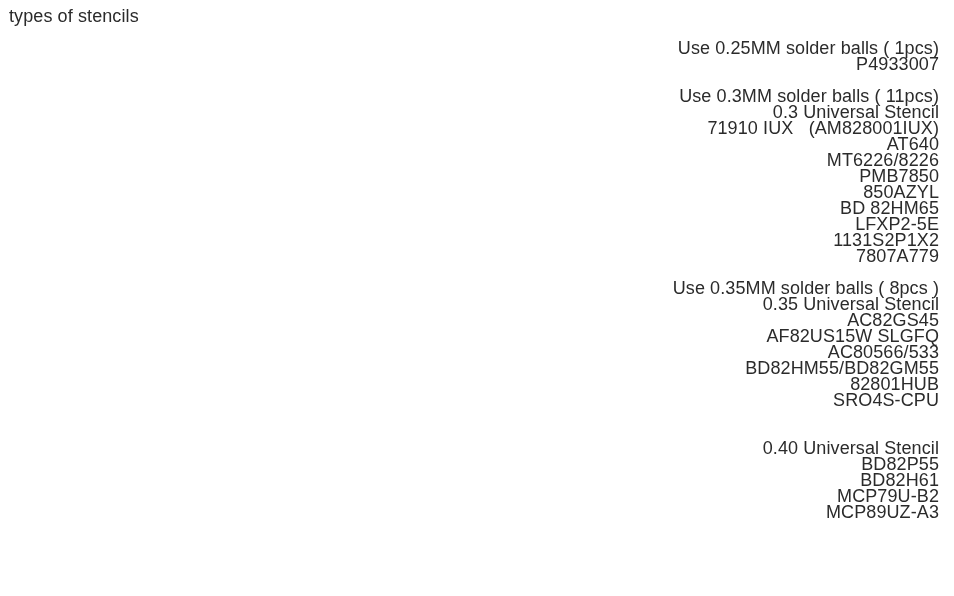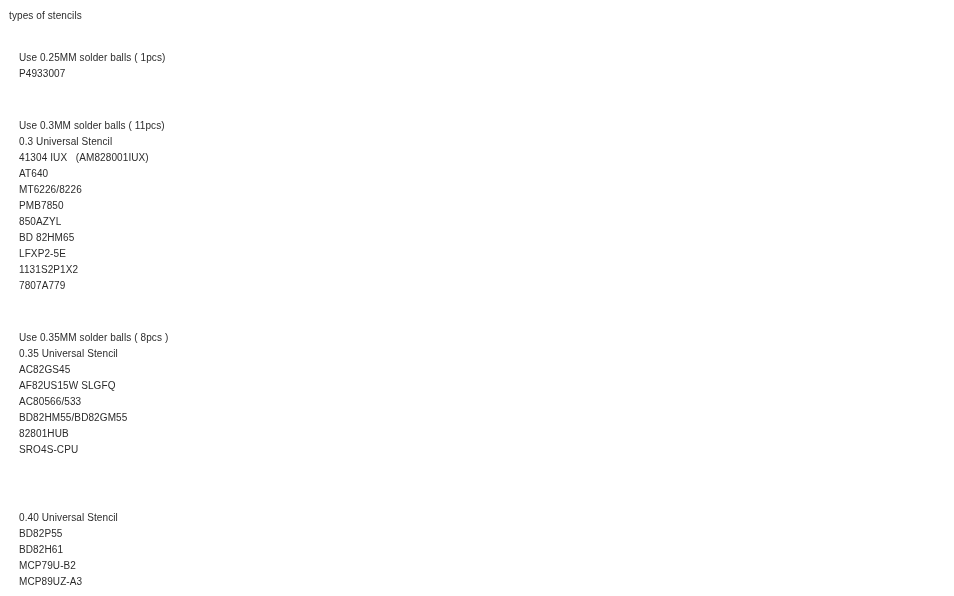--- a/index.html
+++ b/index.html
@@ -15,31 +15,31 @@
     color: #2b2b2b;
     -webkit-font-smoothing: antialiased;
   }
   #doc {
     position: absolute;
     left: 9px;
     top: 8px;
     width: 930px;
   }
   .line {
-    font-size: 10px;
+    font-size: 18px;
     line-height: 16px;
     height: 16px;
     white-space: pre;
     letter-spacing: 0.1px;
     color: #2b2b2b;
   }
   .line.blank {
     height: 16px;
   }
-  .section { margin: 10px; padding: 0; }
+  .section { margin: 0; padding: 0; text-align: right; }
 </style>
 </head>
 <body>
 
 <div id="doc">
   <div>
     <div class="line">types of stencils</div>
   </div>
 
   <div class="line blank">&nbsp;</div>
@@ -47,21 +47,21 @@
   <div class="section">
     <div class="line">Use 0.25MM solder balls ( 1pcs)</div>
     <div class="line">P4933007</div>
   </div>
 
   <div class="line blank">&nbsp;</div>
 
   <div class="section">
     <div class="line">Use 0.3MM solder balls ( 11pcs)</div>
     <div class="line">0.3 Universal Stencil</div>
-    <div class="line">41304 IUX   (AM828001IUX)</div>
+    <div class="line">71910 IUX   (AM828001IUX)</div>
     <div class="line">AT640</div>
     <div class="line">MT6226/8226</div>
     <div class="line">PMB7850</div>
     <div class="line">850AZYL</div>
     <div class="line">BD 82HM65</div>
     <div class="line">LFXP2-5E</div>
     <div class="line">1131S2P1X2</div>
     <div class="line">7807A779</div>
   </div>
 

